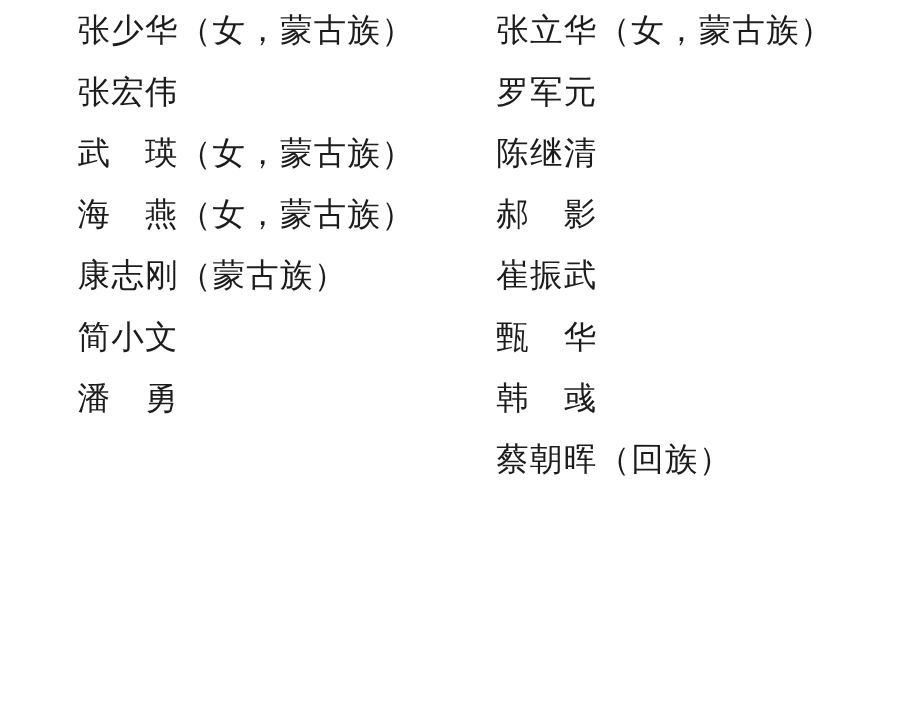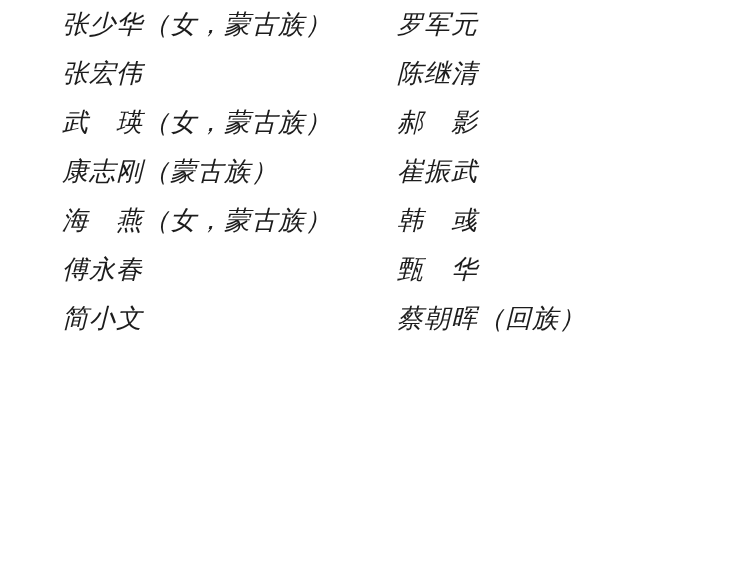--- a/index.html
+++ b/index.html
@@ -7,21 +7,20 @@
     padding: 0;
   }
   .page {
     position: relative;
     width: 739px;
     height: 561px;
     background: #ffffff;
     overflow: hidden;
     font-family: "Liberation Serif", "DejaVu Serif", serif;
     color: #1c1c1c;
-    font-style: italic;
   }
   .name-column {
     position: absolute;
     top: 0;
     display: flex;
     flex-direction: column;
   }
   .name-column.left  { left: 62px; }
   .name-column.right { left: 397px; }
   .name-entry {
@@ -34,29 +33,30 @@
 </style>
 </head>
 <body>
 
 <div class="page">
 
   <div class="name-column left">
     <div class="name-entry">张少华（女，蒙古族）</div>
     <div class="name-entry">张宏伟</div>
     <div class="name-entry">武　瑛（女，蒙古族）</div>
+    <div class="name-entry">海　燕（女，蒙古族）</div>
     <div class="name-entry">康志刚（蒙古族）</div>
-    <div class="name-entry">海　燕（女，蒙古族）</div>
-    <div class="name-entry">傅永春</div>
     <div class="name-entry">简小文</div>
+    <div class="name-entry">潘　勇</div>
   </div>
 
   <div class="name-column right">
+    <div class="name-entry">张立华（女，蒙古族）</div>
     <div class="name-entry">罗军元</div>
     <div class="name-entry">陈继清</div>
     <div class="name-entry">郝　影</div>
     <div class="name-entry">崔振武</div>
+    <div class="name-entry">甄　华</div>
     <div class="name-entry">韩　彧</div>
-    <div class="name-entry">甄　华</div>
     <div class="name-entry">蔡朝晖（回族）</div>
   </div>
 
 </div>
 
 </body></html>

